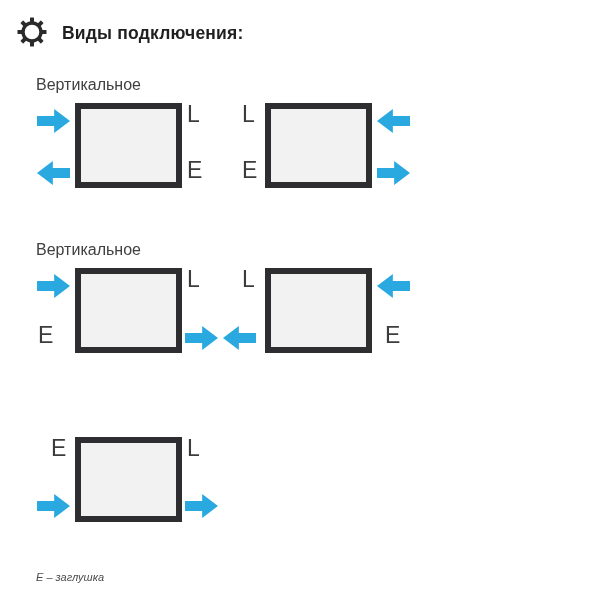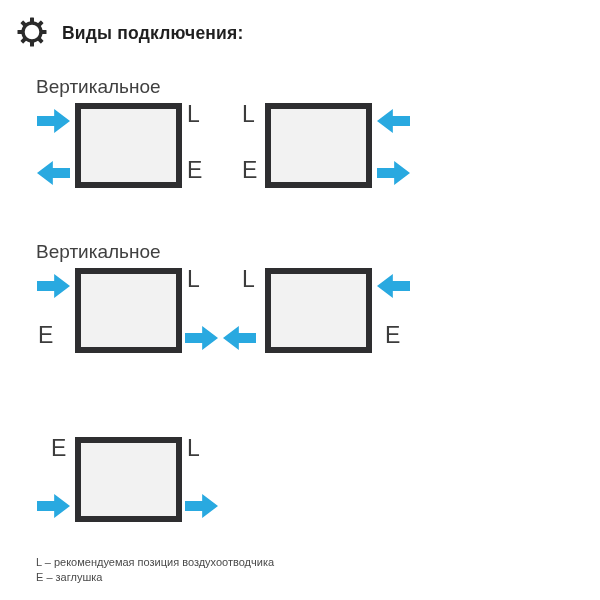--- a/index.html
+++ b/index.html
@@ -20,21 +20,21 @@
     color: var(--title-color, #1f1f1f);
     letter-spacing: 0.2px;
   }
   .gear {
     position: absolute;
     left: 16px; top: 16px;
     width: 32px; height: 32px;
   }
   .section-label {
     position: absolute;
-    font-size: 19px;
+    font-size: 16px;
     font-weight: 400;
     color: var(--section-label-color, #404040);
   }
   .radiator {
     position: absolute;
     width: 107px; height: 85px;
     box-sizing: border-box;
     border: 6px solid var(--radiator-border, #2e2e30);
     background: var(--radiator-fill, #f2f2f2);
   }
@@ -112,16 +112,15 @@
   <div class="arrow dir-left" style="left:377px; top:274px;"></div>
   <div class="port-label" style="left:385px; top:322px;">E</div>
 
 
   <div class="port-label" style="left:51px; top:435px;">E</div>
   <div class="radiator" style="left:75px; top:437px;"></div>
   <div class="port-label" style="left:187px; top:435px;">L</div>
   <div class="arrow dir-right" style="left:37px; top:494px;"></div>
   <div class="arrow dir-right" style="left:185px; top:494px;"></div>
 
-  <div class="footnote" style="top:555px;">L – рекомендуемая позиция воздухоотводчика</div>
-  <div class="footnote" style="top:570px;">E – заглушка</div>
+  <div class="footnote" style="top:570px;font-style:italic;">E – заглушка</div>
 
 </div>
 
 </body></html>

